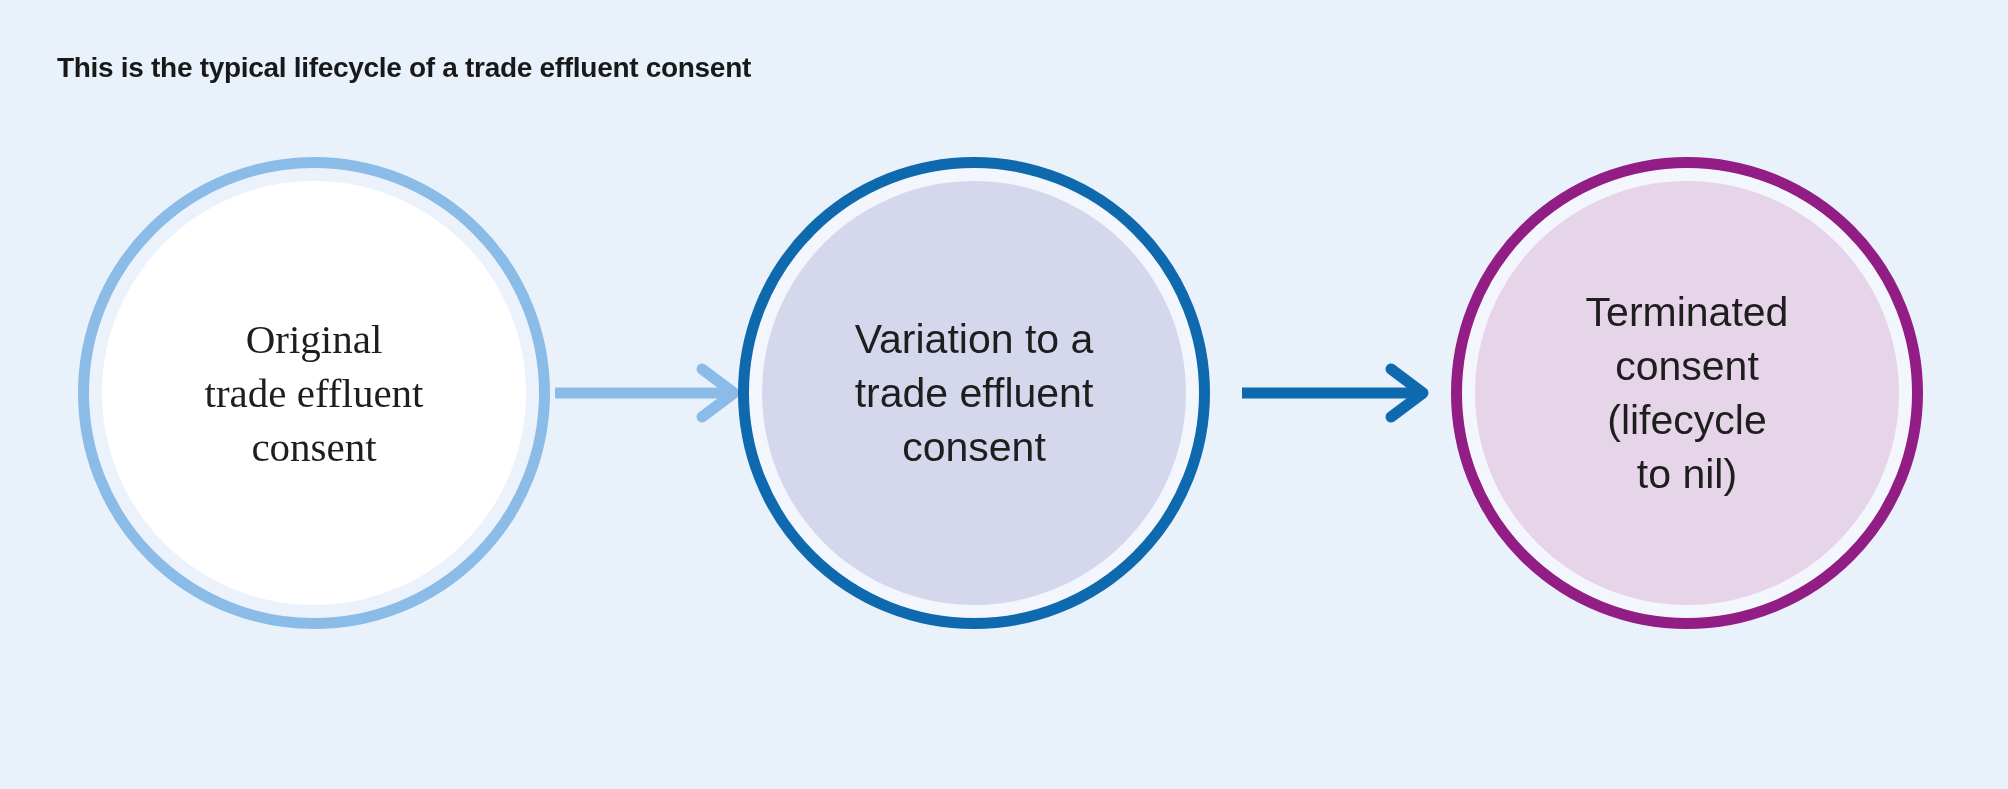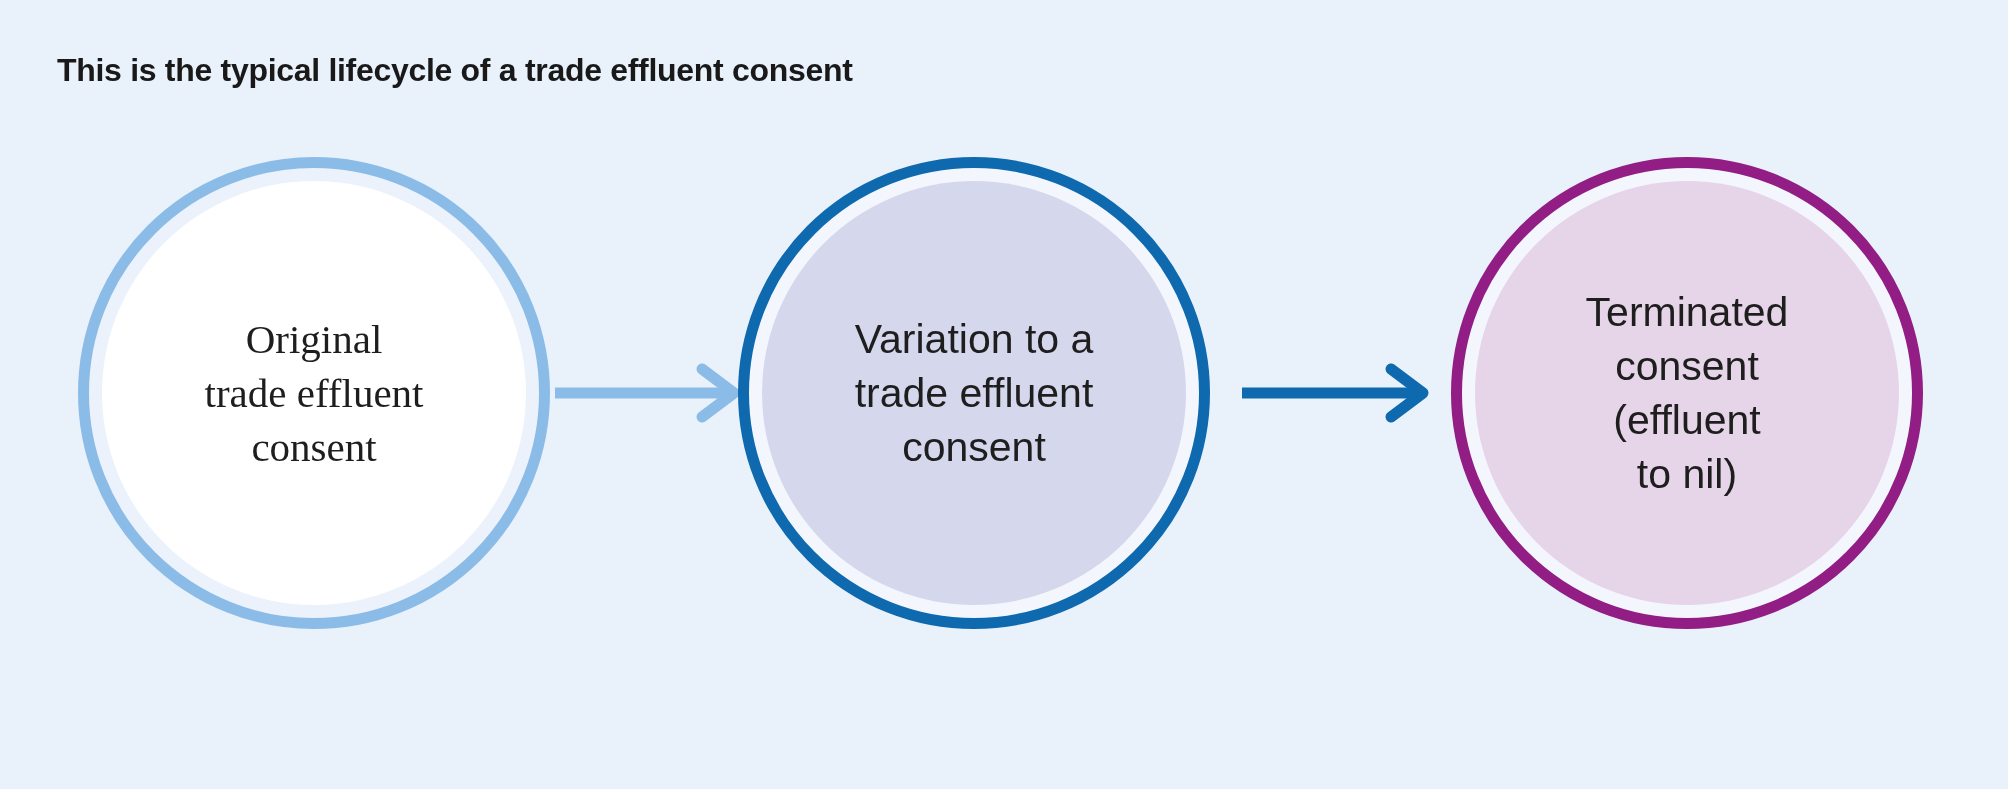--- a/index.html
+++ b/index.html
@@ -15,21 +15,21 @@
     font-family: "Liberation Sans", "DejaVu Sans", sans-serif;
   }
   .canvas {
     position: absolute;
     inset: 0;
   }
   .page-title {
     position: absolute;
     left: 57px;
     top: 52px;
-    font-size: 32px;
+    font-size: 28px;
     font-weight: 700;
     letter-spacing: -0.3px;
     color: #191919;
     white-space: nowrap;
   }
   .stage {
     position: absolute;
     width: 472px;
     height: 472px;
     box-sizing: border-box;
@@ -96,18 +96,18 @@
 
   <svg class="flow-arrow flow-arrow-2" viewBox="0 0 200 64">
     <line x1="2" y1="32" x2="176" y2="32" stroke-width="11" stroke="#0e69ae"></line>
     <polyline points="151,8 183,32 151,56" fill="none" stroke-width="11" stroke-linecap="round" stroke-linejoin="round" stroke="#0e69ae"></polyline>
   </svg>
 
   <div class="stage stage-3" style="--ring: #911d85; --halo: #f3f7fd; --fill: #e6d5e8;">
     <div class="stage-inner">
       <div class="stage-label">Terminated
 consent
-(effluent
+(lifecycle
 to nil)</div>
     </div>
   </div>
 
 </div>
 
 </body></html>

